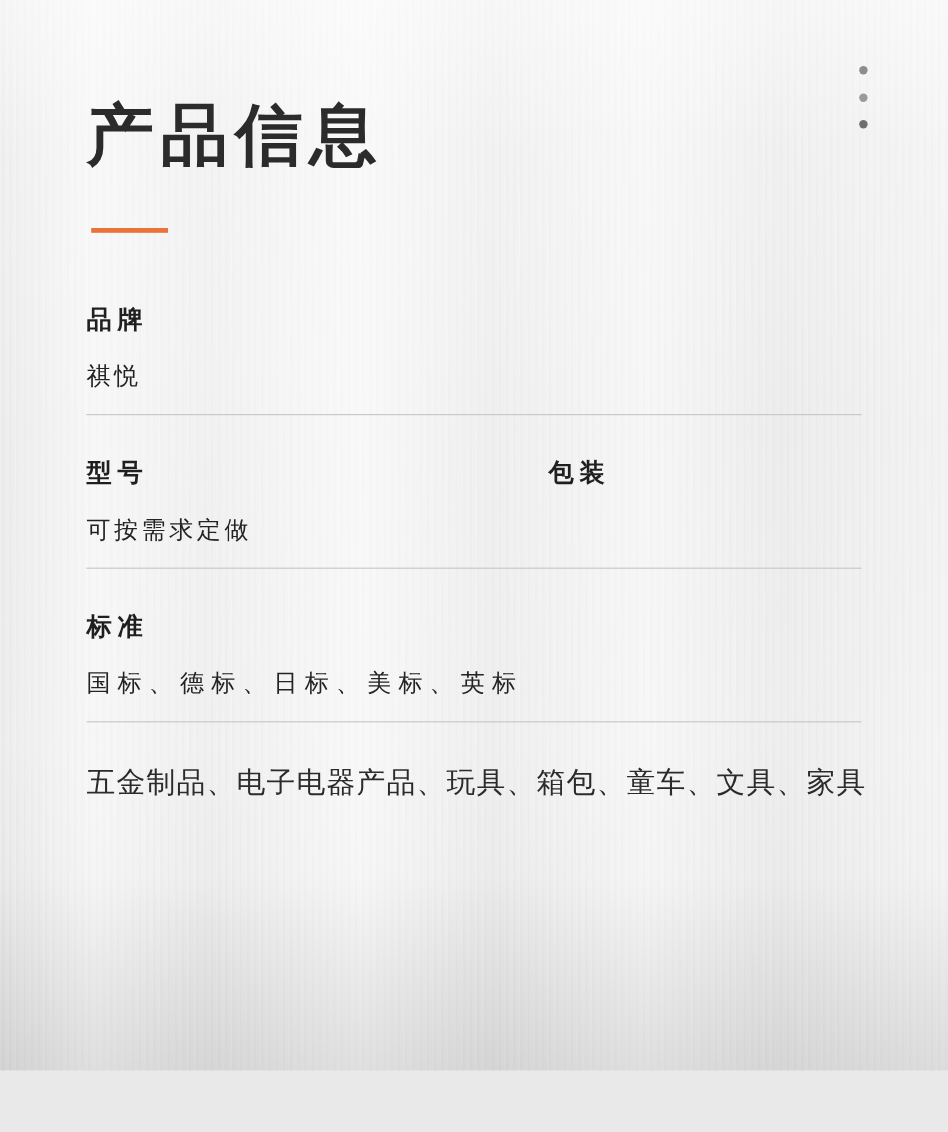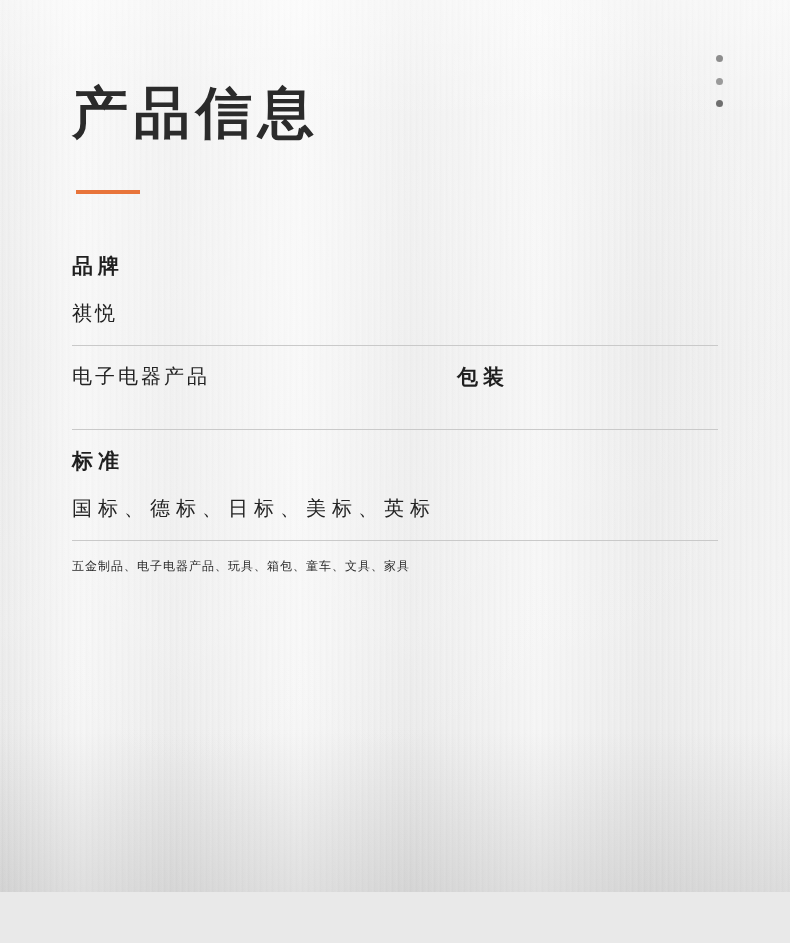--- a/index.html
+++ b/index.html
@@ -106,21 +106,21 @@
     margin-left: 4px;
   }
 
   .spec-list {
     margin-top: 58px;
   }
 
   .spec-row {
     padding: 0 0 18px 0;
     border-bottom: 1px solid #c9c9c9;
-    margin-bottom: 17px;
+    margin-bottom: 34px;
   }
   .spec-row.last {
     border-bottom: none;
     margin-bottom: 0;
   }
 
   .pair {
     display: flex;
     align-items: flex-start;
   }
@@ -149,21 +149,21 @@
     color: #232323;
     letter-spacing: 3px;
     margin: 0;
     white-space: nowrap;
   }
   .value.wide {
     letter-spacing: 6px;
   }
 
   .value.small {
-    font-size: 12px;
+    font-size: 24px;
     letter-spacing: 1px;
     color: #2b2b2b;
   }
   .label.tight {
     letter-spacing: 4px;
   }
 </style>
 </head>
 <body>
 
@@ -188,21 +188,22 @@
           <div class="cell">
             <p class="label">品牌</p>
             <p class="value">祺悦</p>
           </div>
         </div>
       </div>
 
       <div class="spec-row">
         <div class="pair">
           <div class="cell">
-            <p class="value">电子电器产品</p>
+            <p class="label">型号</p>
+            <p class="value">可按需求定做</p>
           </div>
           <div class="cell right indent-more">
             <p class="label">包装</p>
           </div>
         </div>
       </div>
 
       <div class="spec-row">
         <div class="cell" style="flex:0 0 100%;max-width:100%;">
           <p class="label">标准</p>

